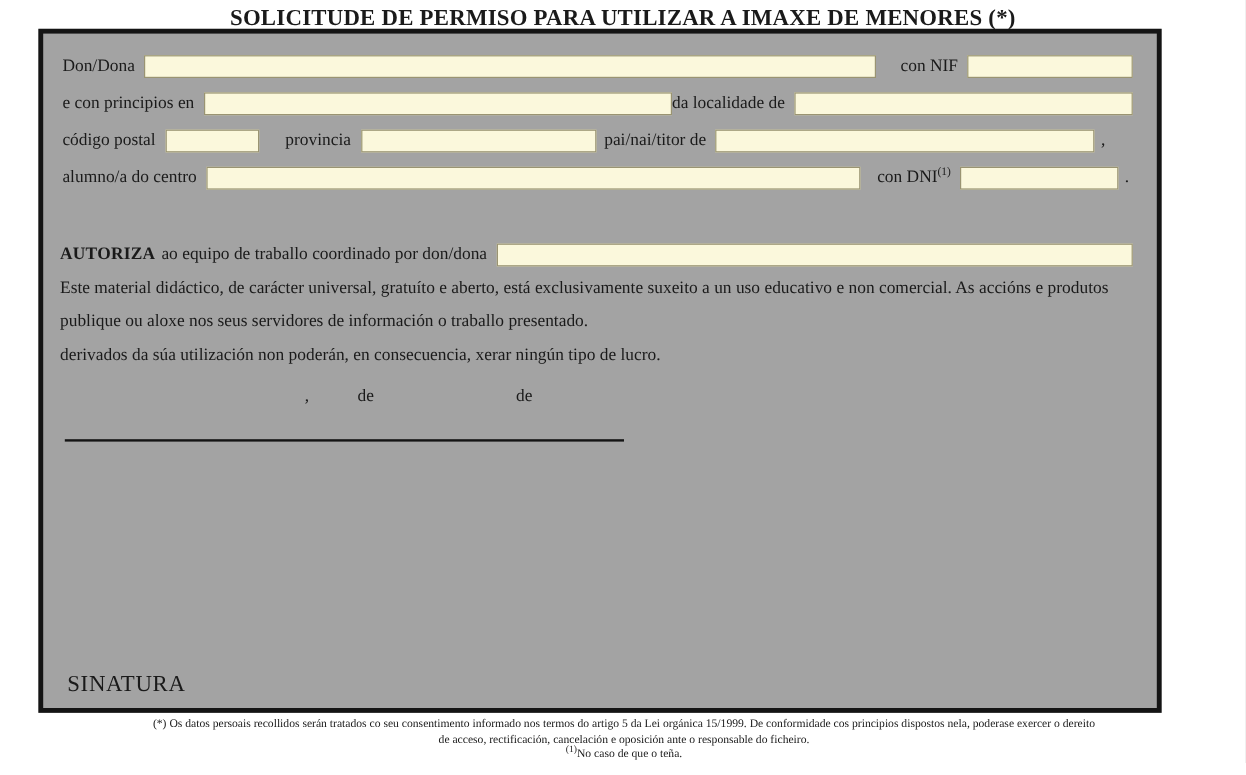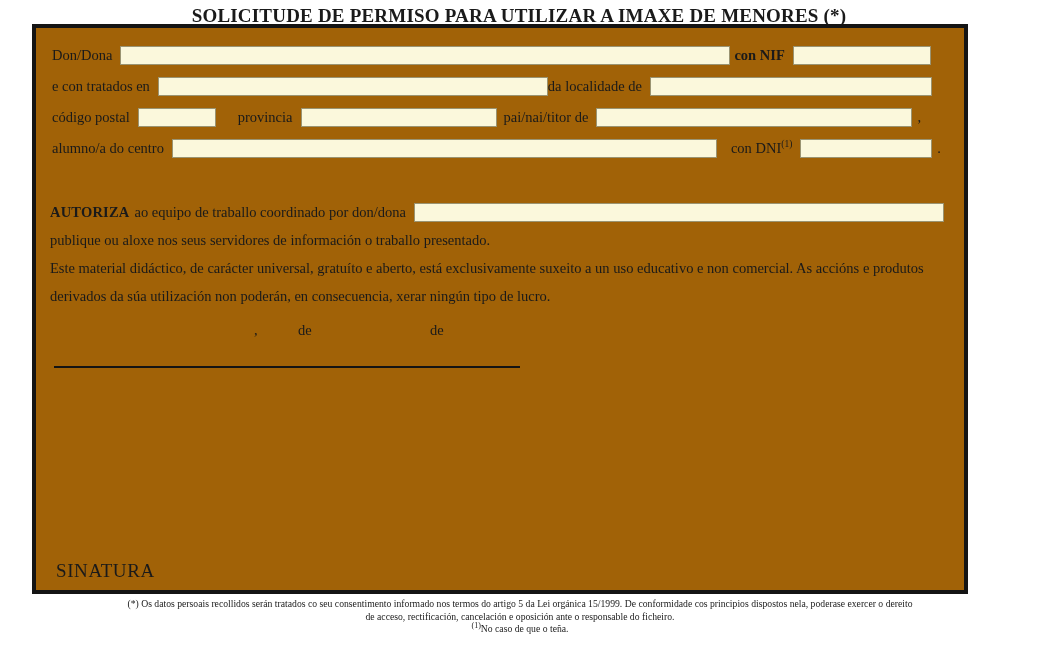--- a/index.html
+++ b/index.html
@@ -27,21 +27,21 @@
   }
 
   .form-box {
     position: absolute;
     left: 32px;
     top: 24px;
     width: 936px;
     height: 570px;
     border: 4px solid #141414;
     box-sizing: border-box;
-    background: #a16207;
+    background: #a3a3a3;
   }
 
   .form-inner {
     padding: 12px 14px 0 14px;
     box-sizing: border-box;
     height: 100%;
     position: relative;
   }
 
   .row {
@@ -137,26 +137,26 @@
 <body>
 
 <div class="page-title">SOLICITUDE DE PERMISO PARA UTILIZAR A IMAXE DE MENORES (*)</div>
 
 <div class="form-box">
   <div class="form-inner">
 
     <div class="row">
       <span class="lbl lead">Don/Dona</span>
       <input class="fld" type="text" style="width: 610px;" value="">
-      <span class="lbl" style="padding-left:4px;font-weight:bold;">con NIF</span>
+      <span class="lbl" style="padding-left:20px;">con NIF</span>
       <input class="fld" type="text" style="width: 138px;" value="">
     </div>
 
     <div class="row">
-      <span class="lbl lead">e con tratados en</span>
+      <span class="lbl lead">e con principios en</span>
       <input class="fld" type="text" style="width: 390px;" value="">
       <span class="lbl" style="">da localidade de</span>
       <input class="fld" type="text" style="width: 282px;" value="">
     </div>
 
     <div class="row">
       <span class="lbl lead">código postal</span>
       <input class="fld" type="text" style="width: 78px;" value="">
       <span class="lbl" style="padding-left:22px;">provincia</span>
       <input class="fld" type="text" style="width: 196px;" value="">
@@ -174,22 +174,22 @@
     </div>
 
     <div class="body-block">
 
       <div class="auth-row">
         <span class="lbl bold" style="padding-right:5px;">AUTORIZA</span>
         <span class="lbl">ao equipo de traballo coordinado por don/dona</span>
         <input class="fld" type="text" style="width: 530px;" value="">
       </div>
 
+      <div class="body-line">Este material didáctico, de carácter universal, gratuíto e aberto, está exclusivamente suxeito a un uso educativo e non comercial. As accións e produtos</div>
       <div class="body-line">publique ou aloxe nos seus servidores de información o traballo presentado.</div>
-      <div class="body-line">Este material didáctico, de carácter universal, gratuíto e aberto, está exclusivamente suxeito a un uso educativo e non comercial. As accións e produtos</div>
       <div class="body-line">derivados da súa utilización non poderán, en consecuencia, xerar ningún tipo de lucro.</div>
 
       <div class="date-row">
         <span style="left:204px;">,</span>
         <span style="left:248px;">de</span>
         <span style="left:380px;">de</span>
       </div>
 
     </div>
 

